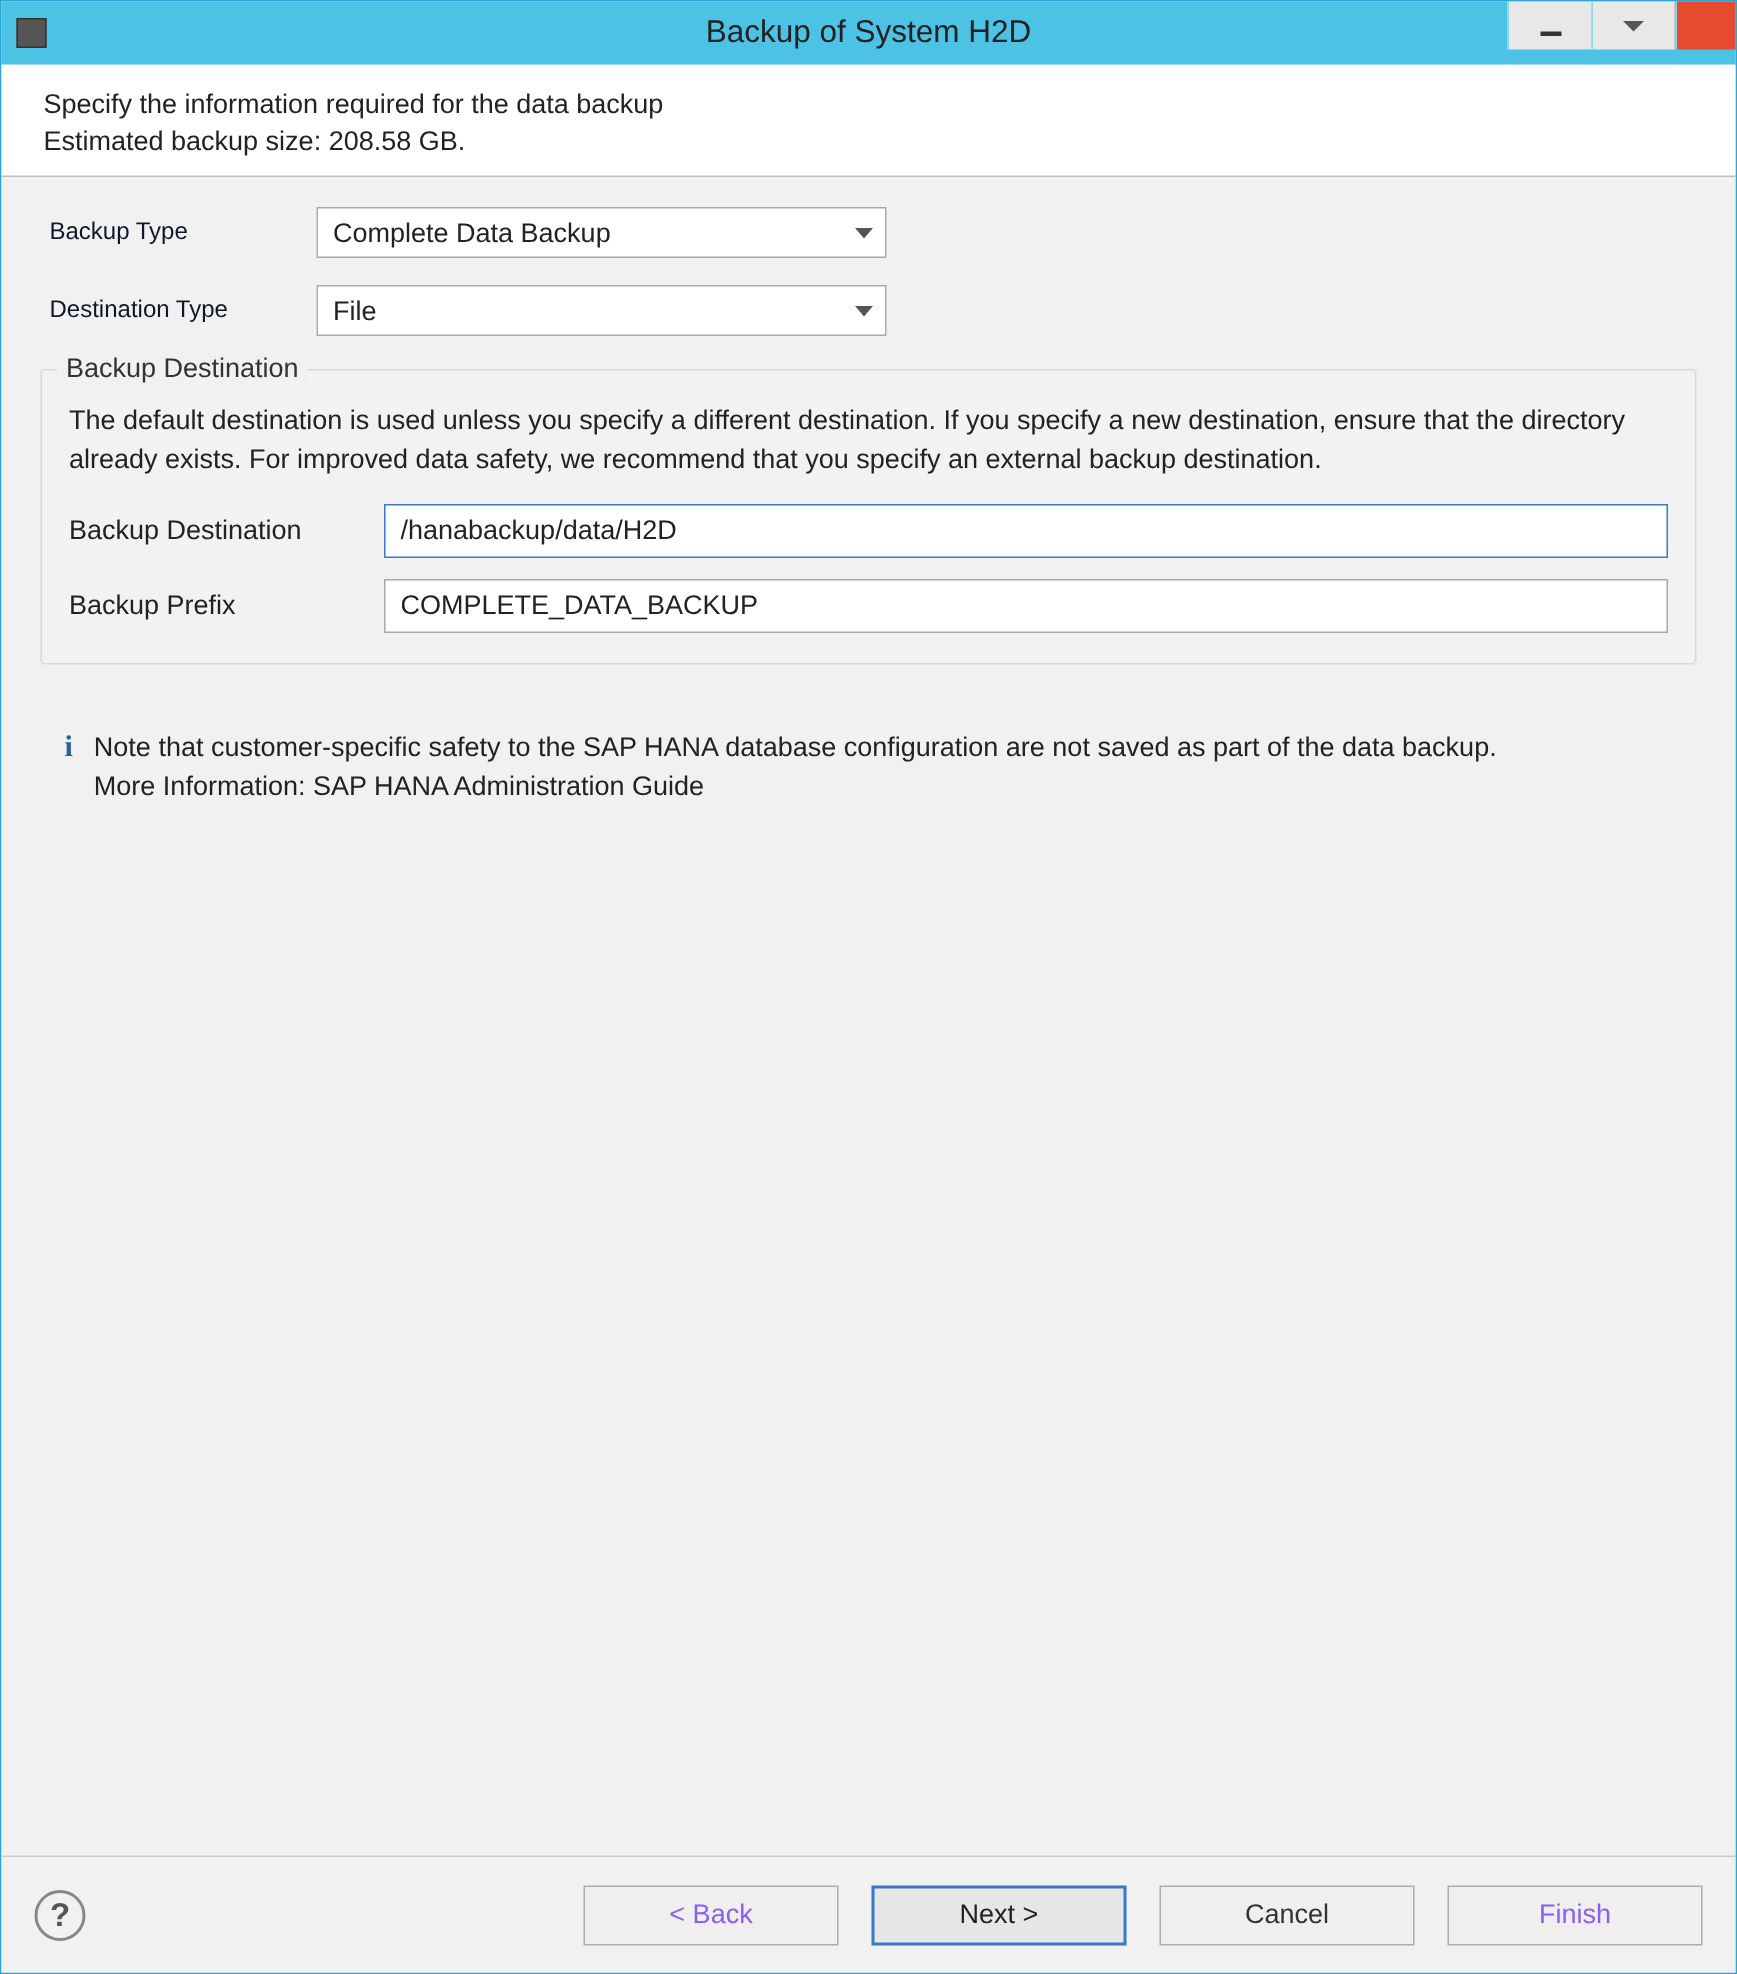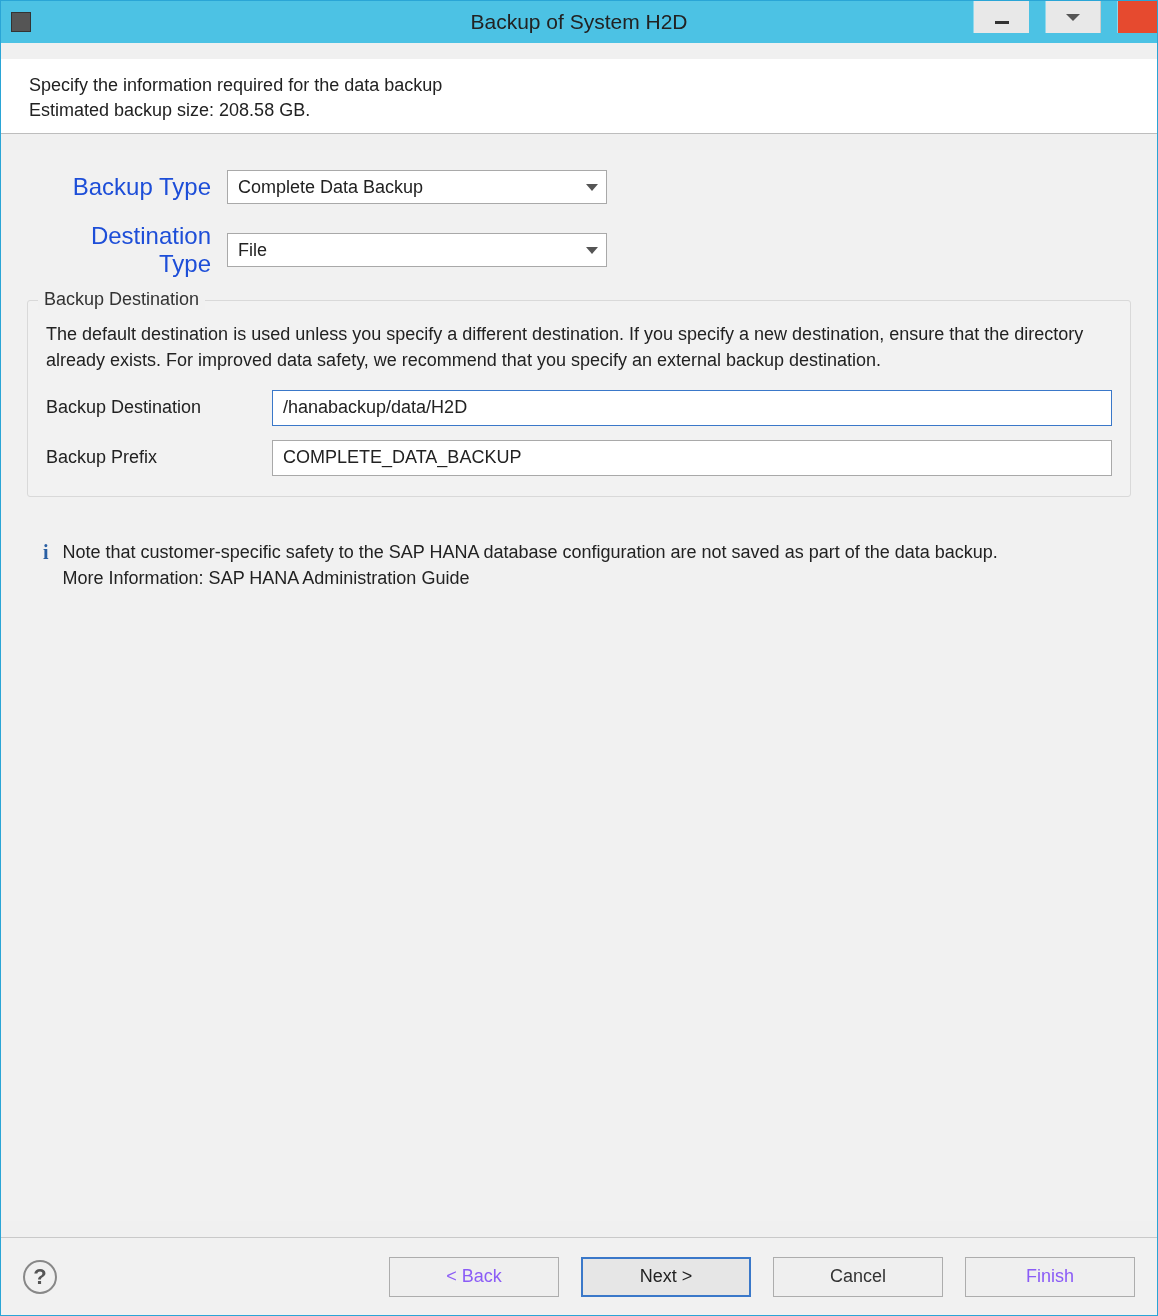--- a/index.html
+++ b/index.html
@@ -1,33 +1,33 @@
 <!DOCTYPE html>
 <html><head>
   <meta charset="utf-8">
   <style>
-    * { box-sizing: border-box; margin: 0; padding: 0; gap: 16px; }
+    * { box-sizing: border-box; margin: 0; padding: 0; }
     body { font-family: "Segoe UI", Tahoma, sans-serif; font-size: 17px; background: #fff; }
     .window { width: 1158px; height: 1316px; border: 1px solid #2aa5d6; background: #f0f0f0; display: flex; flex-direction: column; }
     .titlebar { height: 42px; background: #4cc2e4; display: flex; align-items: center; position: relative; }
     .titlebar-icon { width: 20px; height: 20px; margin-left: 10px; background: #555; border: 1px solid #333; }
     .titlebar-title { position: absolute; left: 50%; transform: translateX(-50%); color: #222; font-size: 21px; }
     .titlebar-controls { position: absolute; right: 0; top: 0; display: flex; height: 32px; }
     .tc-btn { width: 56px; height: 32px; border-left: 1px solid #8fd8ec; display: flex; align-items: center; justify-content: center; background: #e8e8e8; }
     .tc-min { background: #e8e8e8; }
     .tc-min-dash { width: 14px; height: 3px; background: #333; margin-top: 10px; }
     .tc-mid { background: #e8e8e8; border-right: 1px solid #ccc; }
     .tc-mid-chev { width: 0; height: 0; border-left: 7px solid transparent; border-right: 7px solid transparent; border-top: 7px solid #555; }
     .tc-close { background: #e64a2f; width: 40px; }
     .header-area { background: #fff; padding: 14px 18px 10px 18px; border-bottom: 1px solid #bdbdbd; }
     .page-title { font-size: 25px; font-weight: bold; color: #111; margin-bottom: 10px; }
     .page-sub { font-size: 18px; color: #222; line-height: 1.4; padding-left: 10px; }
     .content { flex: 1; padding: 20px 20px 10px 20px; background: #f1f1f1; overflow: hidden; }
     .row { display: flex; align-items: center; margin-bottom: 18px; }
-    .row-label { width: 190px; font-size: 24px; color: #1d4ed8; padding-left: 12px; text-align: right; }
+    .row-label { width: 190px; font-size: 16px; color: #0f172a; padding-left: 12px; }
     .combo { width: 380px; height: 34px; border: 1px solid #a9a9a9; background: #fff; display: flex; align-items: center; justify-content: space-between; padding: 0 8px 0 10px; font-size: 18px; color: #222; }
     .combo-chev { width: 0; height: 0; border-left: 6px solid transparent; border-right: 6px solid transparent; border-top: 7px solid #555; }
     .fieldset { border: 1px solid #d9d9d9; border-radius: 3px; margin: 22px 6px 0 6px; padding: 20px 18px 20px 18px; background: #f2f2f2; position: relative; }
     .fieldset-legend { position: absolute; top: -12px; left: 10px; background: #f1f1f1; padding: 0 6px; font-size: 18px; color: #333; }
     .fs-desc { font-size: 18px; color: #222; line-height: 1.45; margin-bottom: 16px; }
     .fs-row { display: flex; align-items: center; margin-bottom: 14px; }
     .fs-label { width: 210px; font-size: 18px; color: #222; }
     .txt { flex: 1; height: 36px; border: 1px solid #a9a9a9; background: #fff; padding: 2px 10px; font-size: 18px; color: #222; font-family: inherit; }
     .txt.focus { border: 1px solid #3a78c9; outline: none; }
     .info-row { display: flex; gap: 14px; margin: 42px 16px 0 22px; }

